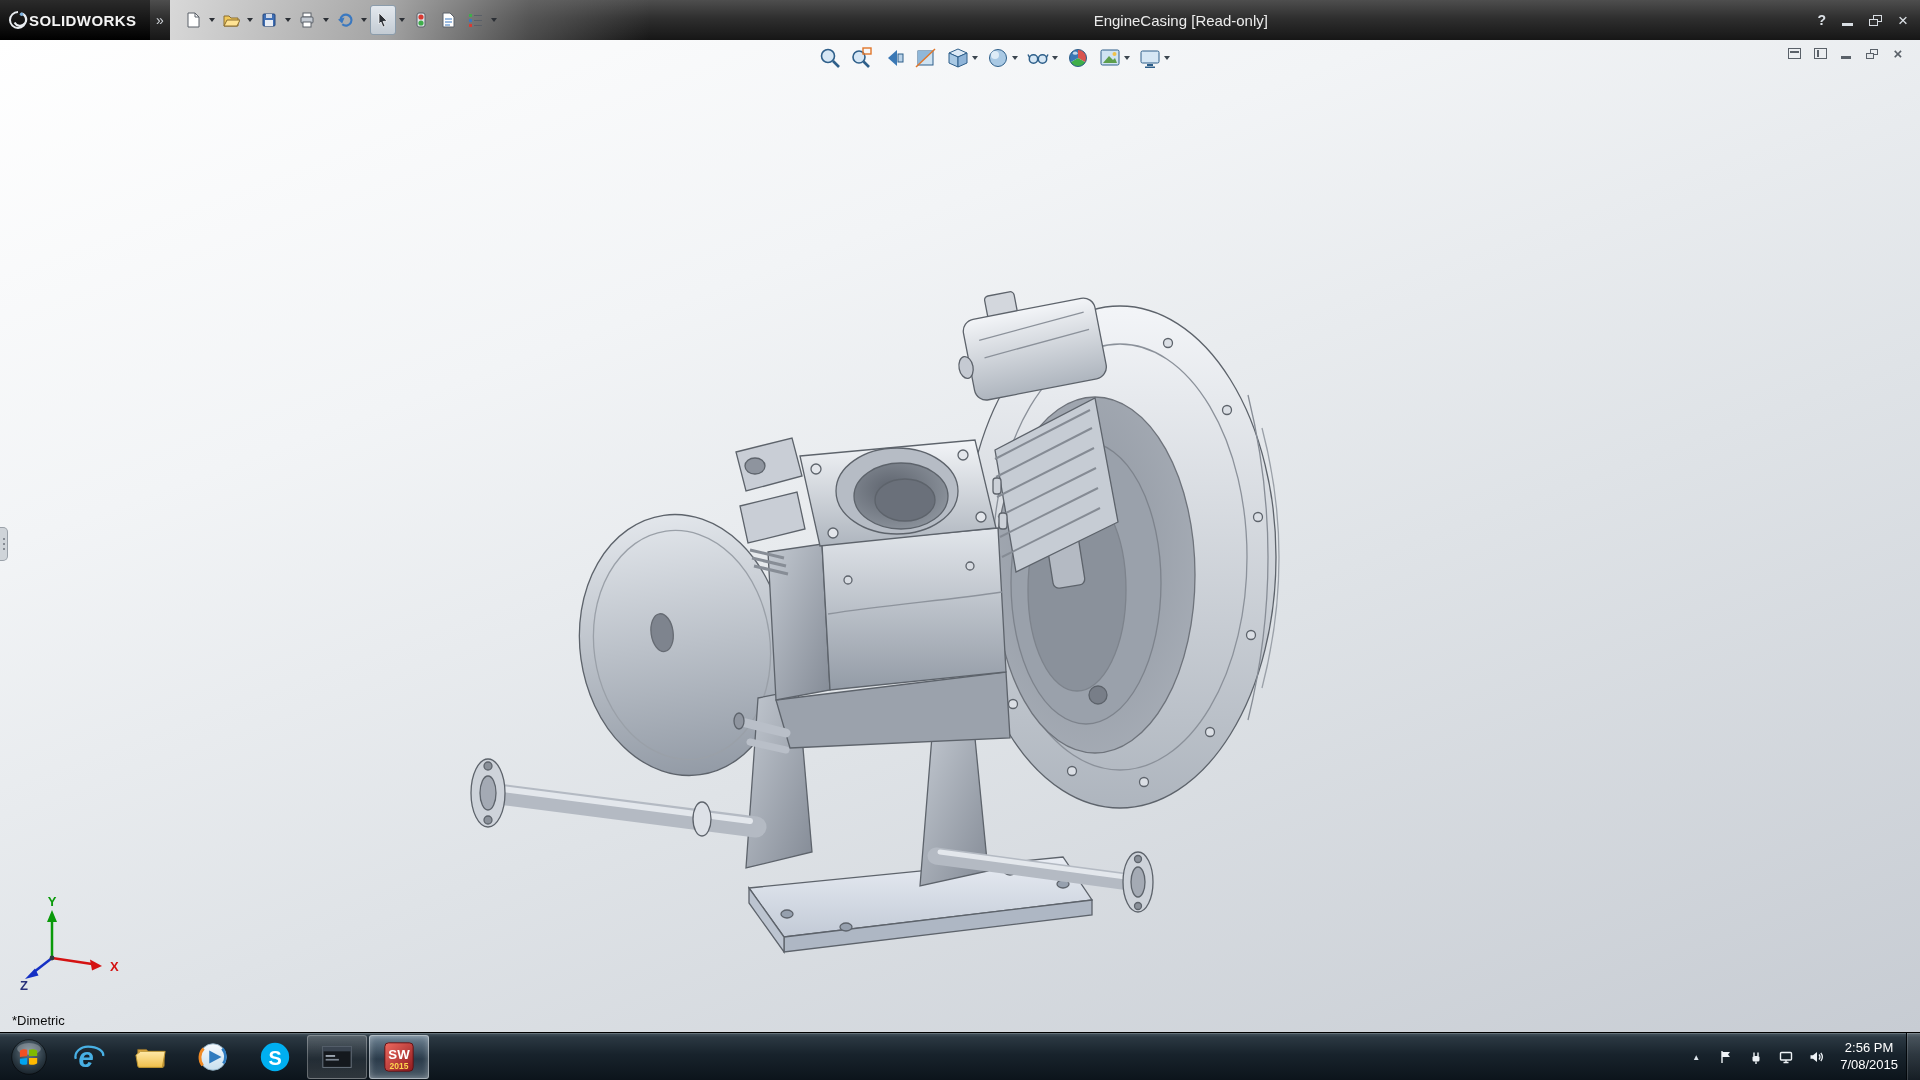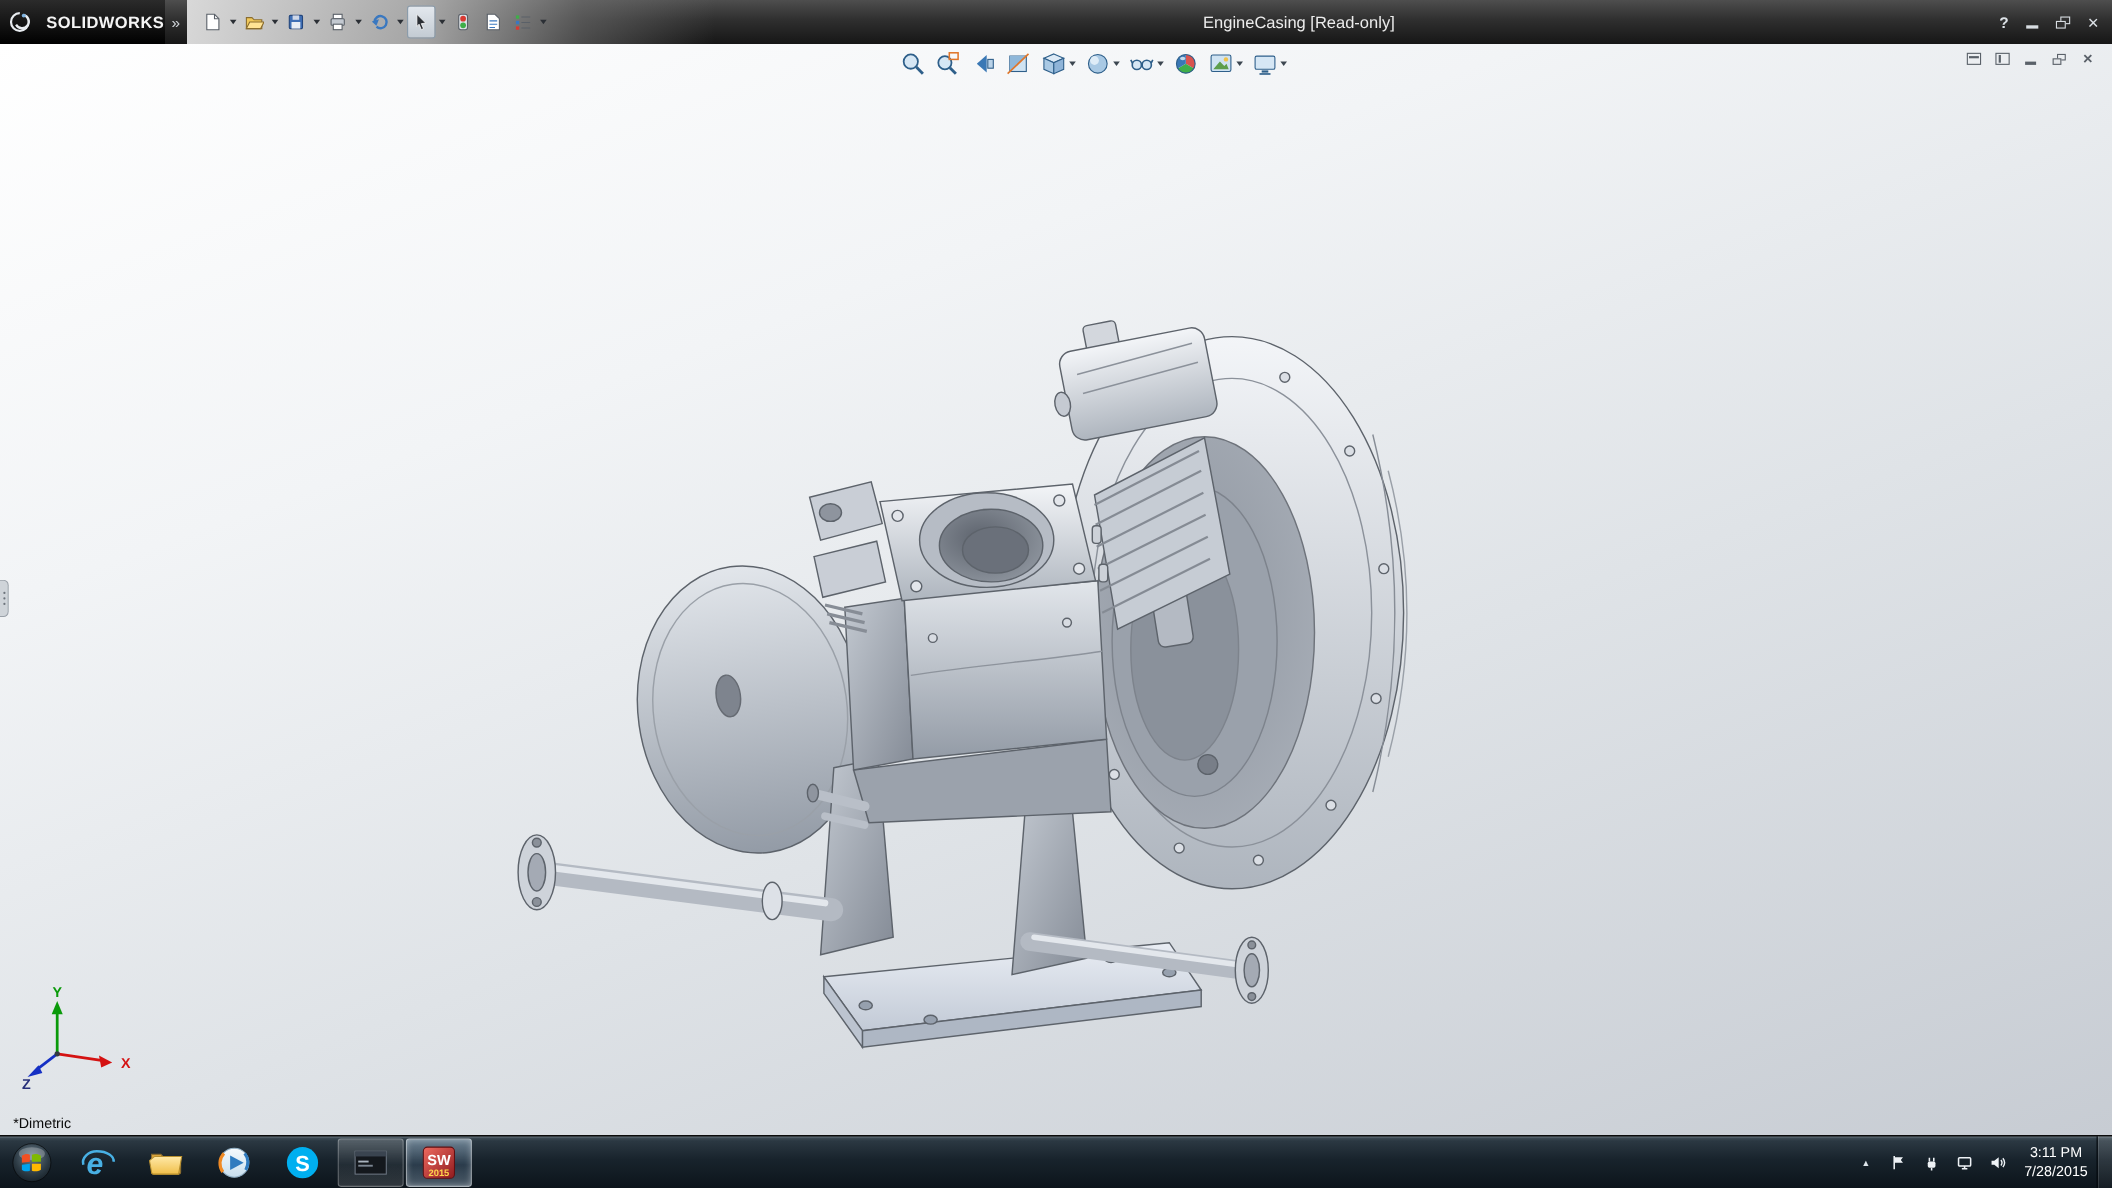--- a/index.html
+++ b/index.html
@@ -2,21 +2,21 @@
 <html><head>
 <meta charset="utf-8">
 <style>
   *{box-sizing:border-box;margin:0;padding:0}
   html,body{width:1920px;height:1080px;overflow:hidden;font-family:"Liberation Sans",sans-serif}
   .screen{position:relative;width:1920px;height:1080px;background:#111}
 
   
   .titlebar{position:absolute;top:0;left:0;width:1920px;height:40px;
     background:linear-gradient(180deg,#4e4e4e 0%,#2f2f2f 45%,#161616 100%);color:#eee}
-  .brand{position:absolute;left:0;top:0;height:40px;width:150px;display:flex;align-items:center;gap:14px;
+  .brand{position:absolute;left:0;top:0;height:40px;width:150px;display:flex;align-items:center;gap:1px;
     padding-left:8px;background:linear-gradient(180deg,#2b2b2b,#000)}
   .brand-text{font-size:15px;font-weight:bold;letter-spacing:.4px;color:#f4f4f4}
   .menu-chevron{position:absolute;left:152px;top:0;height:40px;display:flex;align-items:center;
     color:#cfd3d8;font-size:14px;padding:0 4px}
   .tb-strip{position:absolute;left:170px;top:0;height:40px;width:480px;display:flex;align-items:center;
     padding-left:10px;gap:1px;
     background:linear-gradient(90deg,rgba(222,222,222,.96) 0%,rgba(178,178,178,.9) 45%,rgba(116,116,116,.55) 75%,rgba(80,80,80,0) 100%)}
   .tb-group{display:flex;align-items:center}
   .tb-btn{width:26px;height:30px;display:flex;align-items:center;justify-content:center;background:transparent;border:none;cursor:pointer}
   .tb-btn.pressed{background:linear-gradient(#e3e8ee,#c3cbd3);border:1px solid #8b9cab;border-radius:3px}
@@ -562,20 +562,20 @@
           <path d="M8,11 v2.5 M5.5,13.5 h5" stroke="#eef2f6" stroke-width="1.4"></path>
         </svg>
       </button>
       <button class="tray-btn" title="Volume">
         <svg class="tray-ic" viewBox="0 0 16 16">
           <path d="M2.5,6.2 h2.5 L9,3 v10 L5,9.8 H2.5 z" fill="#eef2f6"></path>
           <path d="M11,5.5 a4,4 0 0 1 0,5 M12.8,4 a6.5,6.5 0 0 1 0,8" stroke="#eef2f6" fill="none" stroke-width="1.3"></path>
         </svg>
       </button>
       <button class="clock">
-        <div>3:11 PM</div>
-        <div>7/28/2015</div>
+        <div>2:56 PM</div>
+        <div>7/08/2015</div>
       </button>
     </div>
     <button class="show-desktop" title="Show desktop"></button>
   </footer>
 
 </div>
 
 </body></html>

